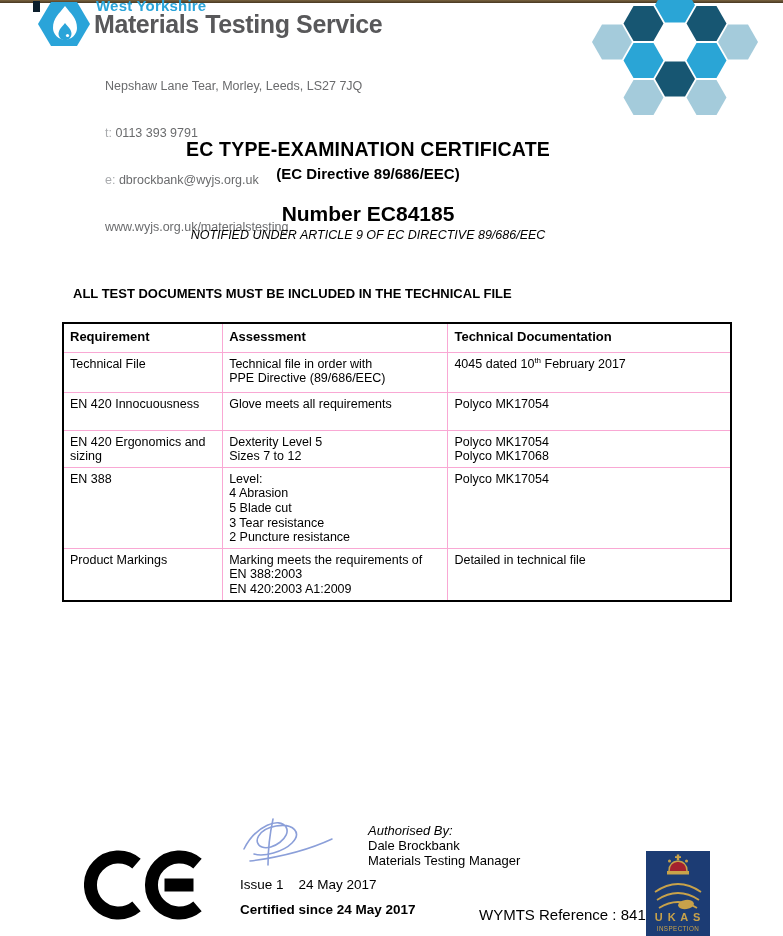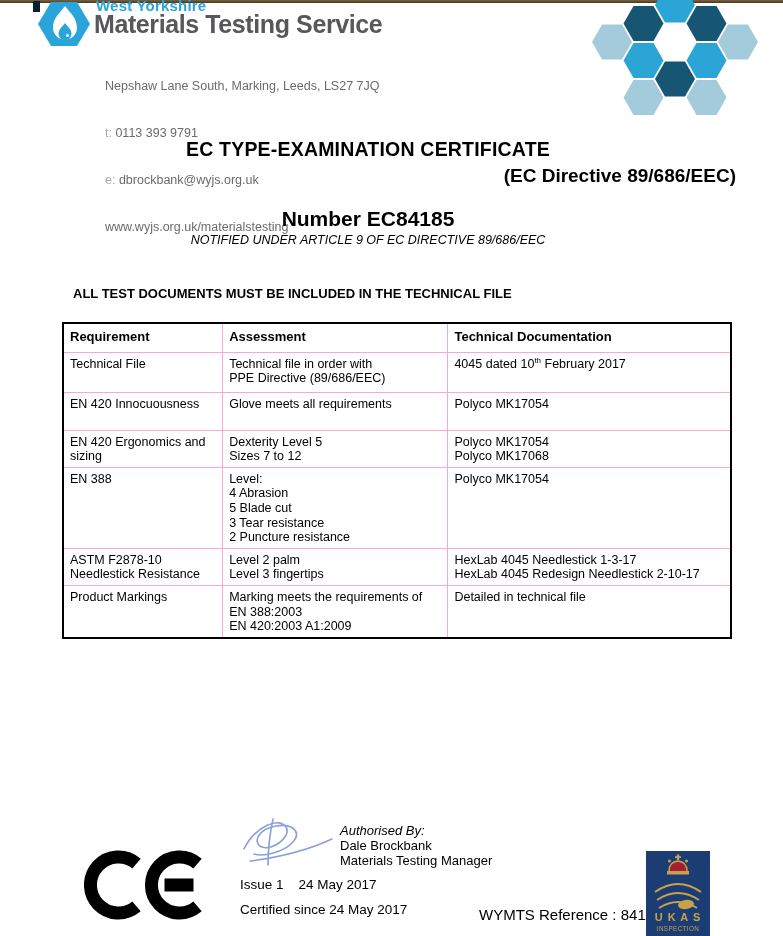--- a/index.html
+++ b/index.html
@@ -14,42 +14,42 @@
   .top-line{left:0;top:0;width:783px;height:3px;background:linear-gradient(#7a6440,#473721);}
   .dark-mark{left:33px;top:1px;width:7px;height:11px;background:#0c1f2c;}
   
   .brand-top{left:96px;top:-3px;font-size:15px;font-weight:bold;color:var(--accent-blue);letter-spacing:.2px;}
   .brand-main{left:94px;top:10px;font-size:25px;font-weight:bold;color:var(--brand-gray);letter-spacing:-0.4px;}
   .contact{left:105px;top:48px;font-size:12.5px;line-height:15.6px;color:#6a6b6d;white-space:pre;}
   .contact .lt{color:#a9abae;}
   
   .title-block{left:0;top:138px;width:736px;text-align:center;}
   .t1{font-size:19.5px;font-weight:bold;letter-spacing:.2px;}
-  .t2{font-size:19px;font-weight:bold;margin-top:4px;text-align:right;}
+  .t2{font-size:15px;font-weight:bold;margin-top:4px;}
   .t-num{font-size:21px;font-weight:bold;margin-top:20px;}
   .t-nb{font-size:13.5px;font-weight:bold;margin-top:19px;}
   .t-nu{font-size:12.5px;font-style:italic;margin-top:2px;}
   .notice{left:73px;top:286px;font-size:13px;font-weight:bold;}
   
   .cert-table{left:62px;top:322px;width:670px;border-collapse:collapse;border:2px solid #000;}
   .cert-table th,.cert-table td{
     border:1px solid #f9a8d4;vertical-align:top;text-align:left;
     padding:4px 6px 3px 6px;font-size:12.5px;line-height:14.6px;
   }
   .cert-table th{font-size:13px;padding-top:6px;padding-bottom:7px;}
   .cert-table col.c1{width:160px;} .cert-table col.c2{width:226px;} .cert-table col.c3{width:284px;}
   .cell{white-space:pre-line;}
   sup.sp{font-size:8px;vertical-align:super;line-height:0;}
   tr.r1{height:40px;} tr.r2{height:38px;} tr.r3{height:35px;}
   tr.r4{height:73px;} tr.r5{height:33px;} tr.r6{height:50px;}
   
-  .auth-block{left:340px;top:823px;font-size:13px;line-height:15.2px;}
+  .auth-block{left:368px;top:823px;font-size:13px;line-height:15.2px;}
   .auth-italic{font-style:italic;}
   .issue-line{left:240px;top:877px;font-size:13.5px;white-space:pre;}
-  .certified-line{left:240px;top:902px;font-size:13.5px;}
+  .certified-line{left:240px;top:902px;font-size:13.5px;font-weight:bold;}
   .reference{left:479px;top:906px;font-size:15px;}
   svg text{font-family:"Liberation Sans","DejaVu Sans",sans-serif;}
   .ukas-name{fill:var(--ukas-gold);font-size:11px;font-weight:bold;letter-spacing:1px;}
   .ukas-sub{fill:var(--ukas-gold);font-size:6.3px;letter-spacing:.4px;}
   .hex-dark{fill:var(--hex-dark);} .hex-mid{fill:var(--hex-mid);} .hex-light{fill:var(--hex-light);}
 </style>
 </head>
 <body>
 
 <div class="abs top-line"></div>
@@ -58,21 +58,21 @@
 <svg class="abs" style="left:38px;top:2px;" width="52" height="44" viewBox="0 0 52 44">
   <polygon points="13,0 39,0 52,22 39,44 13,44 0,22" fill="var(--accent-blue)"></polygon>
   <path d="M27,4 C33,12 39,16 39,26 A12,11.5 0 1 1 15,26 C15,16 21,12 27,4 Z" fill="#ffffff"></path>
   <path d="M27,21 C30,25 33.5,27.5 33.5,32 A6.5,6.2 0 1 1 20.5,32 C20.5,27.5 24,25 27,21 Z" fill="var(--accent-blue)"></path>
   <circle cx="29.5" cy="33.5" r="1.6" fill="#ffffff"></circle>
 </svg>
 <div class="abs brand-top">West Yorkshire</div>
 <div class="abs brand-main">Materials Testing Service</div>
 
 <div class="abs contact">
-  <div>Nepshaw Lane South, Marking, Leeds, LS27 7JQ</div>
+  <div>Nepshaw Lane Tear, Morley, Leeds, LS27 7JQ</div>
   <div><span class="lt">t: </span><span>0113 393 9791</span></div>
   <div><span class="lt">e: </span><span>dbrockbank@wyjs.org.uk</span></div>
   <div>www.wyjs.org.uk/materialstesting</div>
 </div>
 
 <svg class="abs" style="left:582px;top:0;" width="190" height="125" viewBox="582 0 190 125">
   <polygon class="hex-mid" points="665,-12.5 685,-12.5 695,5 685,22.5 665,22.5 655,5"></polygon>
   <polygon class="hex-dark" points="633.5,6 653.5,6 663.5,23.5 653.5,41 633.5,41 623.5,23.5"></polygon>
   <polygon class="hex-dark" points="696.5,6 716.5,6 726.5,23.5 716.5,41 696.5,41 686.5,23.5"></polygon>
   <polygon class="hex-light" points="602,24.5 622,24.5 632,42 622,59.5 602,59.5 592,42"></polygon>
@@ -127,28 +127,20 @@
     </tr>
     <tr class="r4">
       <td><span class="cell">EN 388</span></td>
       <td><span class="cell">Level:
 4 Abrasion
 5 Blade cut
 3 Tear resistance
 2 Puncture resistance</span></td>
       <td><span class="cell">Polyco MK17054</span></td>
     </tr>
-    <tr class="r5">
-      <td><span class="cell">ASTM F2878-10
-Needlestick Resistance</span></td>
-      <td><span class="cell">Level 2 palm
-Level 3 fingertips</span></td>
-      <td><span class="cell">HexLab 4045 Needlestick 1-3-17
-HexLab 4045 Redesign Needlestick 2-10-17</span></td>
-    </tr>
     <tr class="r6">
       <td><span class="cell">Product Markings</span></td>
       <td><span class="cell">Marking meets the requirements of
 EN 388:2003
 EN 420:2003 A1:2009</span></td>
       <td><span class="cell">Detailed in technical file</span></td>
     </tr>
   </tbody>
 </table>
 

